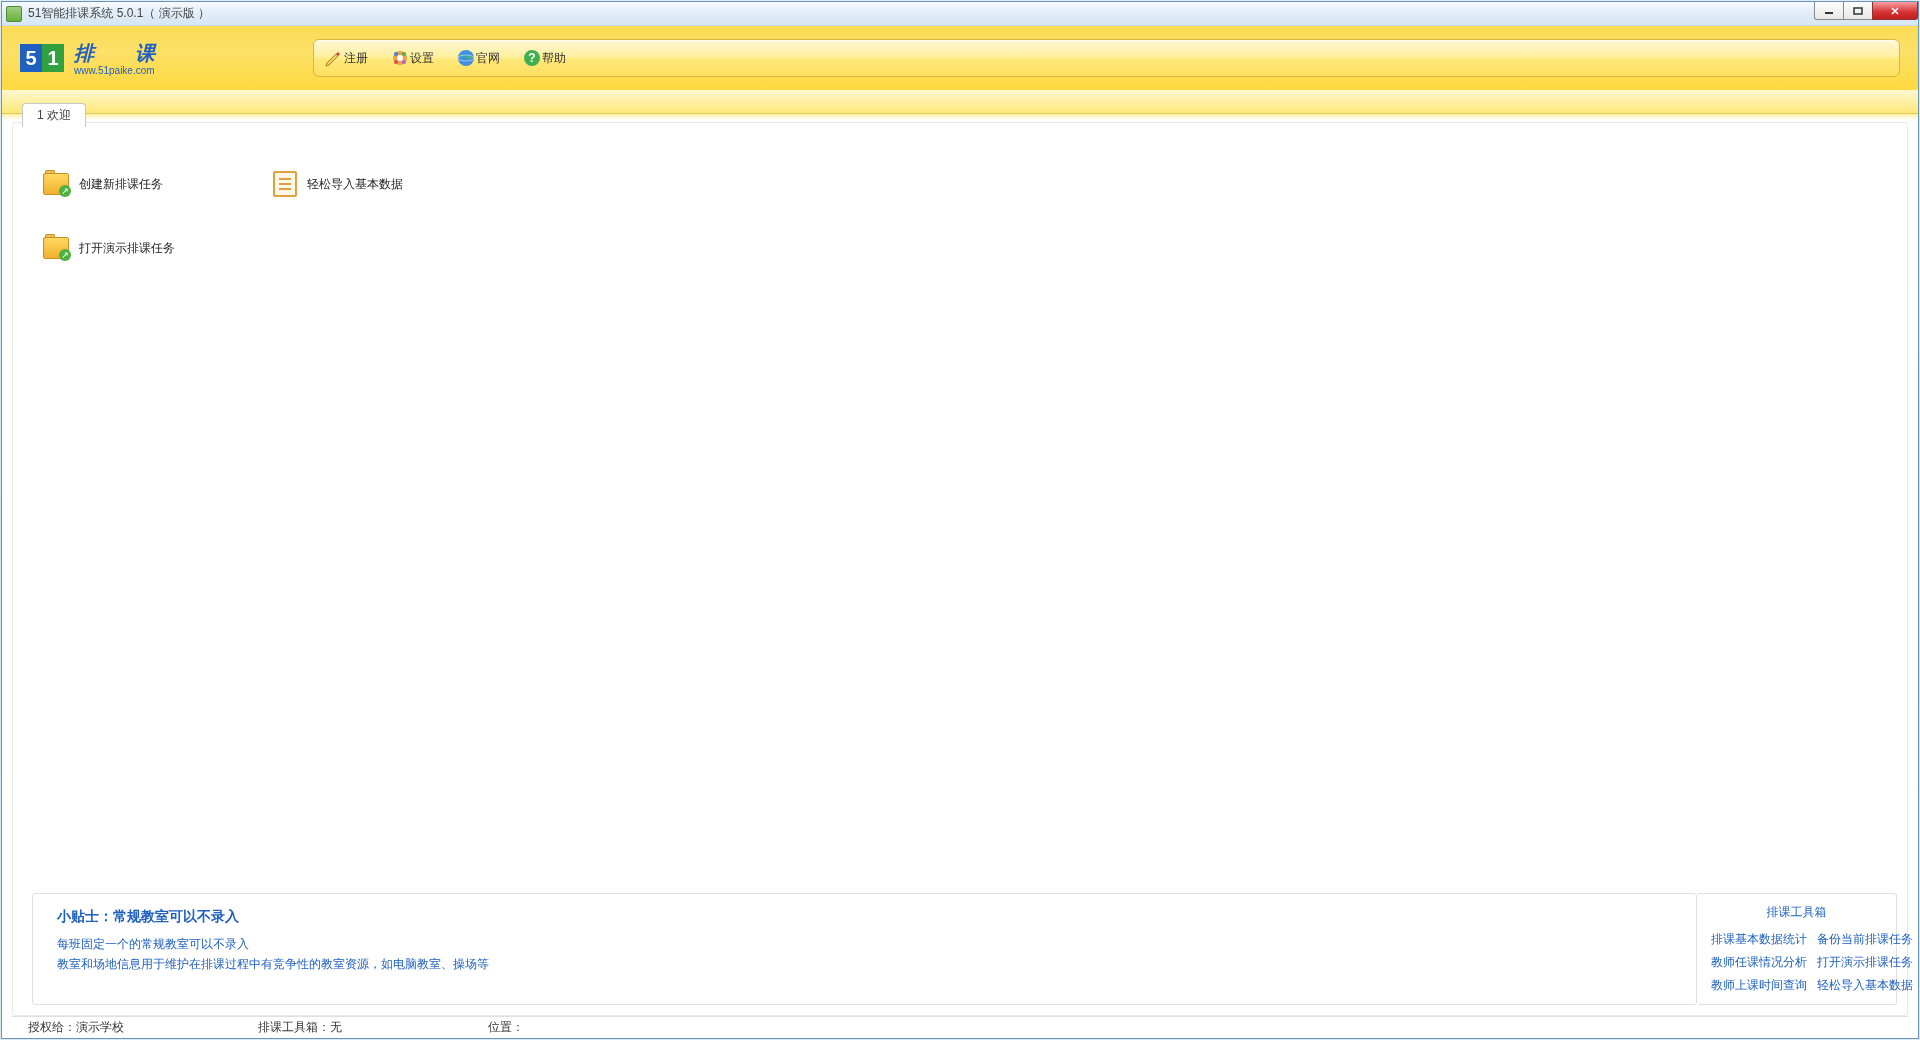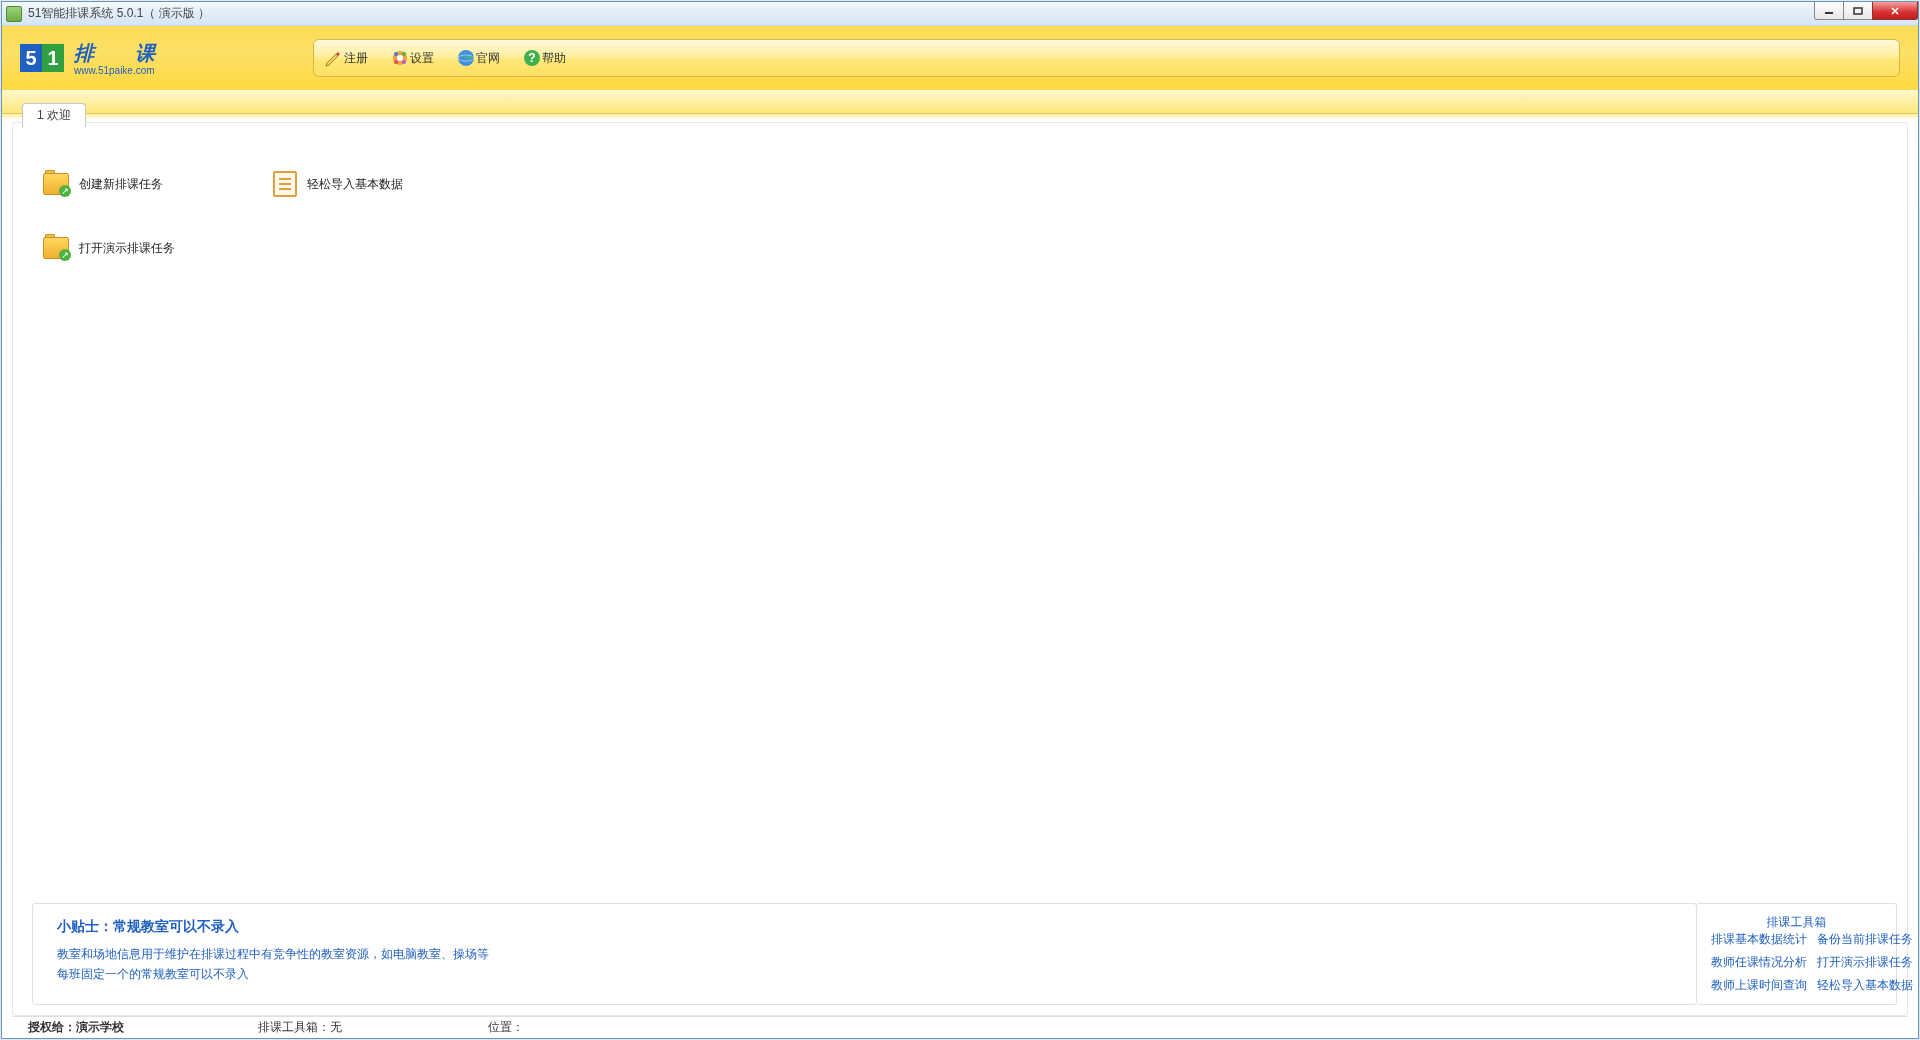--- a/index.html
+++ b/index.html
@@ -79,29 +79,29 @@
   display: flex; flex-direction: column; justify-content: center; gap: 3px; padding: 4px; }
 .doc-icon .line { height: 2px; background: #e0a040; }
 
 
 .bottom-panels { display: flex; gap: 0; padding-left: 9px; }
 .tips-panel { flex: 1; border: 1px solid #e0e0e0; border-radius: 3px; padding: 14px 24px; }
 .tips-title { font-size: 14px; font-weight: bold; color: #2060c0; margin-bottom: 8px; font-family: STKaiti, KaiTi, serif; }
 .tips-body { font-size: 12px; color: #2060c0; line-height: 1.7; }
 .toolbox-panel { width: 200px; border: 1px solid #e0e0e0; border-left: none; border-radius: 3px;
   padding: 10px 14px; }
-.toolbox-title { font-size: 12px; color: #2060c0; text-align: center; }
+.toolbox-title { font-size: 12px; color: #2060c0; text-align: center; margin-bottom: 10px; }
 .toolbox-links { display: grid; grid-template-columns: 1fr 1fr; gap: 6px 10px; }
 .toolbox-links a { font-size: 12px; color: #2060c0; text-decoration: none; cursor: pointer; white-space: nowrap; }
 
 
 .status-bar { height: 22px; background: #fff; border-top: 1px solid #e0e0e0;
   display: flex; align-items: center; font-size: 12px; color: #333; padding: 0 8px; gap: 0; }
 .status-cell { padding: 0 8px; }
-.status-cell.c1 { width: 230px; font-weight: bold; }
+.status-cell.c1 { width: 230px; }
 .status-cell.c2 { width: 230px; }
 .status-label { }
 
 
 svg { display: block; }
 </style>
 </head>
 <body>
 
 <div class="window-frame">
@@ -222,22 +222,22 @@
             </div>
             <span>打开演示排课任务</span>
           </div>
         </div>
       </div>
 
       <div class="bottom-panels">
         <div class="tips-panel">
           <div class="tips-title">小贴士：常规教室可以不录入</div>
           <div class="tips-body">
+            <div>每班固定一个的常规教室可以不录入</div>
             <div>教室和场地信息用于维护在排课过程中有竞争性的教室资源，如电脑教室、操场等</div>
-            <div>每班固定一个的常规教室可以不录入</div>
           </div>
         </div>
         <div class="toolbox-panel">
           <div class="toolbox-title">排课工具箱</div>
           <div class="toolbox-links">
             <a>排课基本数据统计</a>
             <a>备份当前排课任务</a>
             <a>教师任课情况分析</a>
             <a>打开演示排课任务</a>
             <a>教师上课时间查询</a>

